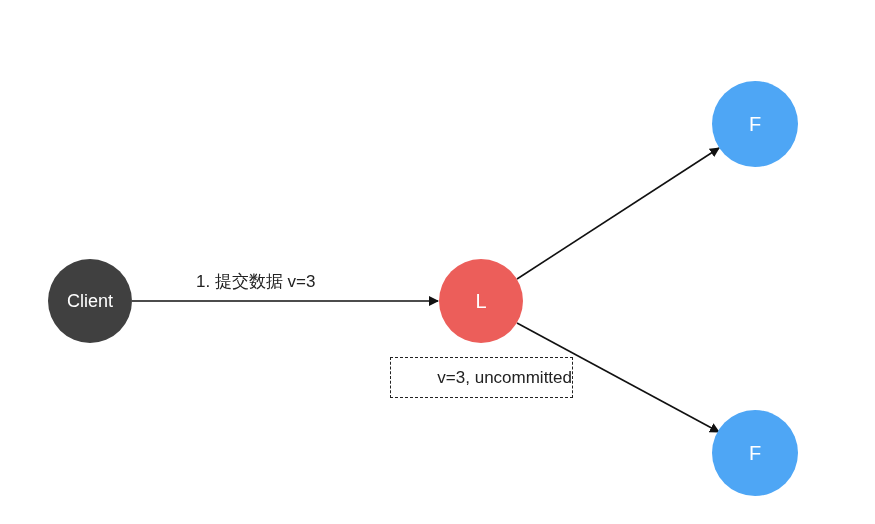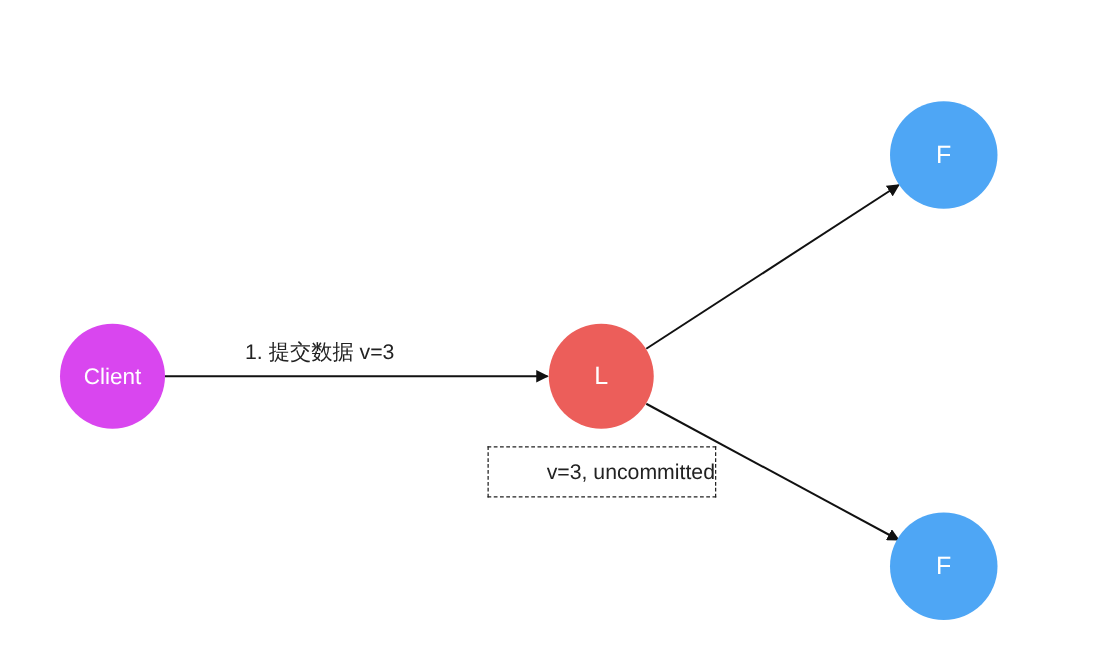--- a/index.html
+++ b/index.html
@@ -16,21 +16,21 @@
   <defs>
     <marker id="arrow" markerWidth="10" markerHeight="10" refX="9" refY="5" orient="auto" markerUnits="userSpaceOnUse">
       <path d="M0,0 L10,5 L0,10 z" fill="#111"></path>
     </marker>
   </defs>
   <line x1="132" y1="301" x2="438" y2="301" stroke="#111" stroke-width="1.6" marker-end="url(#arrow)"></line>
   <line x1="517" y1="279" x2="719" y2="148" stroke="#111" stroke-width="1.6" marker-end="url(#arrow)"></line>
   <line x1="517" y1="323" x2="719" y2="432" stroke="#111" stroke-width="1.6" marker-end="url(#arrow)"></line>
 </svg>
 
-<div class="node" style="left:48px; top:259px; width:84px; height:84px; background:#d946ef; font-size:18px;">
+<div class="node" style="left:48px; top:259px; width:84px; height:84px; background:#404040; font-size:18px;">
   <span>Client</span>
 </div>
 
 <div class="label" style="left:196px; top:270px;">1. 提交数据 v=3</div>
 
 <div class="node" style="left:439px; top:259px; width:84px; height:84px; background:#ec5e5a; font-size:20px;">
   <span>L</span>
 </div>
 
 <div class="box" style="left:390px; top:357px; width:183px; height:41px;">

